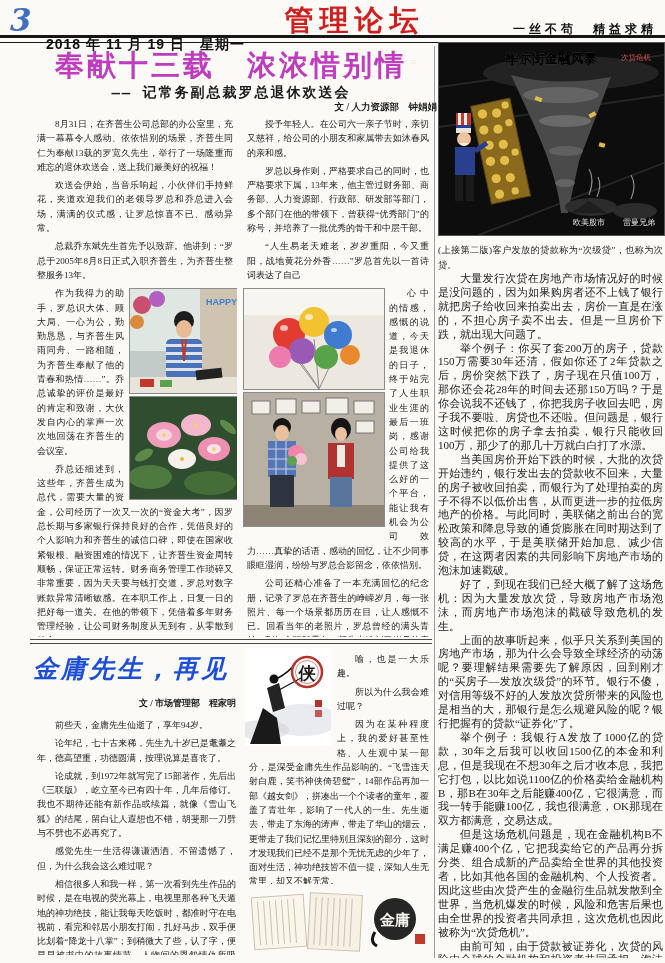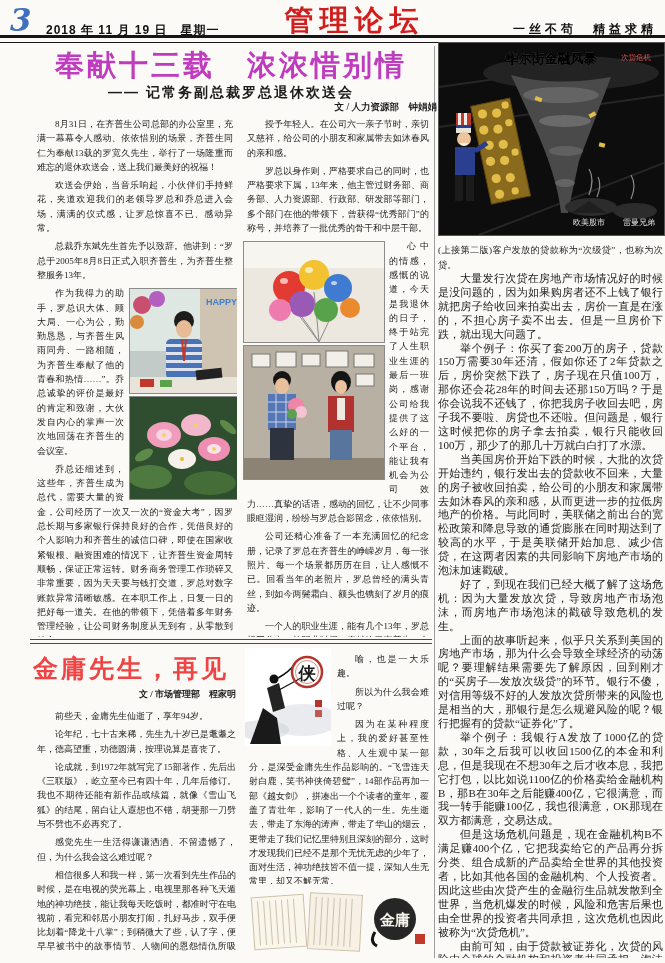--- a/index.html
+++ b/index.html
@@ -2,57 +2,57 @@
 <html><head>
 <meta charset="utf-8">
 <style>
   html,body{margin:0;padding:0;background:#8a8a8a;}
   .page{position:relative;width:665px;height:963px;margin:0 auto;background:#fbfaf6;
         font-family:"Liberation Serif",serif;color:#1c1c1c;overflow:hidden;}
 
   
   .hdr-num{position:absolute;left:10px;top:2px;font-family:"DejaVu Serif",serif;
            font-style:italic;font-weight:700;font-size:31px;color:#3f6fc0;}
-  .hdr-date{position:absolute;left:46px;top:22px;font-family:"Liberation Sans",sans-serif;
-            font-weight:700;font-size:12px;letter-spacing:1px;color:#111;}
+  .hdr-date{position:absolute;left:46px;top:36px;font-family:"Liberation Sans",sans-serif;
+            font-weight:700;font-size:14px;letter-spacing:1px;color:#111;}
   .hdr-title{position:absolute;left:0;top:1px;width:665px;text-align:center;
              font-family:"Liberation Serif",serif;font-weight:900;font-size:29px;
              color:#d01e1e;letter-spacing:6px;padding-left:22px;}
   .hdr-slogan{position:absolute;right:8px;top:21px;font-family:"Liberation Sans",sans-serif;
               font-weight:700;font-size:12px;letter-spacing:4px;color:#111;}
   .hdr-rule{position:absolute;left:0;top:35px;width:665px;height:4px;
             border-top:3px solid #161616;border-bottom:1px solid #161616;}
 
   .vrule{position:absolute;left:434px;top:46px;width:1px;height:912px;background:#9d9d9d;}
 
   
   .m-title{position:absolute;left:30px;top:46px;width:402px;text-align:center;
            font-family:"Liberation Sans",sans-serif;font-weight:900;font-size:29px;
            color:#bf3cbf;letter-spacing:3px;}
   .m-sub{position:absolute;left:30px;top:84px;width:402px;text-align:center;
-         font-family:Liberation Sans, sans-serif;font-weight:700;font-size:14px;letter-spacing:2px;}
+         font-family:Liberation Mono, monospace;font-weight:700;font-size:14px;letter-spacing:2px;}
   .m-byline{position:absolute;left:35px;top:101px;width:402px;text-align:right;
             font-weight:700;font-size:9.5px;}
 
   .col{position:absolute;text-align:justify;overflow:hidden;}
   .col p{margin:4px;text-indent:2em;font-size:9px;line-height:14.3px;}
   #colL{left:33px;top:113px;width:204px;height:524px;}
   #colR{left:243px;top:113px;width:190px;height:524px;}
 
   .collageL{float:right;width:108px;margin:2px 0 2px 5px;}
   .collageR{float:left;width:140px;margin:2px 6px 2px 0;}
   .photo{display:block;border:1px solid #8b8b8b;margin-bottom:2px;background:#ddd;}
 
   
   .jy-rule{position:absolute;left:30px;top:639px;width:402px;height:3px;
            border-top:1px solid #4a4a4a;border-bottom:1px solid #4a4a4a;}
   #jyL{left:33px;top:650px;width:207px;height:305px;}
   #jyR{left:245px;top:648px;width:188px;height:236px;}
   .jy-title{font-family:"Liberation Sans",sans-serif;font-weight:800;font-size:25px;
-            color:#ef4444;letter-spacing:3px;margin:2px 0 3px;text-indent:0;}
+            color:#1d4ed8;letter-spacing:3px;margin:2px 0 12px;text-indent:0;font-style:italic;}
   .jy-byline{text-align:right;font-weight:700;font-size:9px;margin:0 4px 8px 0;}
   .xia{float:left;width:86px;height:98px;margin:0 6px 2px 0;}
   .manuscript{position:absolute;left:245px;top:888px;width:188px;height:68px;}
 
   
   #fin{position:absolute;left:438px;top:42px;width:225px;}
   .cartoon{display:block;width:225px;height:192px;border:1px solid #555;background:#0d0d0d;}
   .fin-caption{margin:7px 0 0;font-size:9.2px;line-height:14.5px;text-align:justify;text-indent:0;}
   #finBody{height:686px;overflow:hidden;text-align:justify;}
   #finBody p{margin:0;text-indent:2em;font-size:11px;line-height:13.9px;}
@@ -125,20 +125,21 @@
     </div>
 
     <p>作为我得力的助手，罗总识大体、顾大局、一心为公，勤勤恳恳，与齐普生风雨同舟、一路相随，为齐普生奉献了他的青春和热情……”。乔总诚挚的评价是最好的肯定和致谢，大伙发自内心的掌声一次次地回荡在齐普生的会议室。</p>
     <p>乔总还细述到，这些年，齐普生成为总代，需要大量的资金，公司经历了一次又一次的“资金大考”，因罗总长期与多家银行保持良好的合作，凭借良好的个人影响力和齐普生的诚信口碑，即使在国家收紧银根、融资困难的情况下，让齐普生资金周转顺畅，保证正常运转。财务商务管理工作琐碎又非常重要，因为天天要与钱打交道，罗总对数字账款异常清晰敏感。在本职工作上，日复一日的把好每一道关。在他的带领下，凭借着多年财务管理经验，让公司财务制度从无到有，从零散到健全。</p>
     <p>工作中，罗总严谨而较真。他心系公司、心系财务，让齐普生的每一分钱花在刀刃上。生活中，我们敬爱的罗总又是另一幅可爱的面孔，笑容可掬，没有作为高管的架子，经常和年轻员工掏心窝子谈话，谆谆教导，把宝贵的人生经验</p>
   </div>
 
   <div class="col" id="colR">
     <p>授予年轻人。在公司六一亲子节时，亲切又慈祥，给公司的小朋友和家属带去如沐春风的亲和感。</p>
     <p>罗总以身作则，严格要求自己的同时，也严格要求下属，13年来，他主管过财务部、商务部、人力资源部、行政部、研发部等部门，多个部门在他的带领下，曾获得“优秀部门”的称号，并培养了一批优秀的骨干和中层干部。</p>
+    <p>“人生易老天难老，岁岁重阳，今又重阳，战地黄花分外香……”罗总首先以一首诗词表达了自己</p>
 
     <div class="collageR">
 
       <svg class="photo" width="140" height="100" viewBox="0 0 140 100">
         <rect width="140" height="100" fill="#ece8df"></rect>
         <rect x="0" y="0" width="140" height="26" fill="#f7f5ef"></rect>
         <path d="M45 60 Q60 80 75 100 M70 50 Q73 75 75 100 M92 62 Q84 82 75 100 M58 75 Q68 88 75 100" stroke="#8a8a8a" stroke-width="1" fill="none"></path>
         <circle cx="45" cy="45" r="16" fill="#e23b31"></circle>
         <circle cx="70" cy="33" r="15" fill="#f2c231"></circle>
         <circle cx="94" cy="46" r="14" fill="#3f7bd0"></circle>
@@ -291,21 +292,21 @@
       <text x="197" y="17" text-anchor="middle" font-size="7.5" fill="#d9534f">次贷危机</text>
       <text x="150" y="182" text-anchor="middle" font-size="8" fill="#e8e8e8">欧美股市</text>
       <text x="200" y="182" text-anchor="middle" font-size="8" fill="#e8e8e8">雷曼兄弟</text>
     </svg>
 
     <p class="fin-caption">(上接第二版)客户发放的贷款称为“次级贷”，也称为次贷。</p>
 
     <div id="finBody">
       <p>大量发行次贷在房地产市场情况好的时候是没问题的，因为如果购房者还不上钱了银行就把房子给收回来拍卖出去，房价一直是在涨的，不担心房子卖不出去。但是一旦房价下跌，就出现大问题了。</p>
       <p>举个例子：你买了套200万的房子，贷款150万需要30年还清，假如你还了2年贷款之后，房价突然下跌了，房子现在只值100万，那你还会花28年的时间去还那150万吗？于是你会说我不还钱了，你把我房子收回去吧，房子我不要啦、房贷也不还啦。但问题是，银行这时候把你的房子拿去拍卖，银行只能收回100万，那少了的那几十万就白白打了水漂。</p>
-      <p>当美国房价开始下跌的时候，大批的次贷开始违约，银行发出去的贷款收不回来，大量的房子被收回拍卖，给公司的小朋友和家属带去如沐春风的亲和感，从而更进一步的拉低房地产的价格。与此同时，美联储之前出台的宽松政策和降息导致的通货膨胀在同时期达到了较高的水平，于是美联储开始加息、减少信贷，在这两者因素的共同影响下房地产市场的泡沫加速戳破。</p>
+      <p>当美国房价开始下跌的时候，大批的次贷开始违约，银行发出去的贷款收不回来，大量的房子被收回拍卖，而银行为了处理拍卖的房子不得不以低价出售，从而更进一步的拉低房地产的价格。与此同时，美联储之前出台的宽松政策和降息导致的通货膨胀在同时期达到了较高的水平，于是美联储开始加息、减少信贷，在这两者因素的共同影响下房地产市场的泡沫加速戳破。</p>
       <p>好了，到现在我们已经大概了解了这场危机：因为大量发放次贷，导致房地产市场泡沫，而房地产市场泡沫的戳破导致危机的发生。</p>
       <p>上面的故事听起来，似乎只关系到美国的房地产市场，那为什么会导致全球经济的动荡呢？要理解结果需要先了解原因，回到刚才的“买房子—发放次级贷”的环节。银行不傻，对信用等级不好的人发放次贷所带来的风险也是相当的大，那银行是怎么规避风险的呢？银行把握有的贷款“证券化”了。</p>
       <p>举个例子：我银行A发放了1000亿的贷款，30年之后我可以收回1500亿的本金和利息，但是我现在不想30年之后才收本息，我把它打包，以比如说1100亿的价格卖给金融机构B，那B在30年之后能赚400亿，它很满意，而我一转手能赚100亿，我也很满意，OK那现在双方都满意，交易达成。</p>
       <p>但是这场危机问题是，现在金融机构B不满足赚400个亿，它把我卖给它的产品再分拆分类、组合成新的产品卖给全世界的其他投资者，比如其他各国的金融机构、个人投资者。因此这些由次贷产生的金融衍生品就发散到全世界，当危机爆发的时候，风险和危害后果也由全世界的投资者共同承担，这次危机也因此被称为“次贷危机”。</p>
       <p>由前可知，由于贷款被证券化，次贷的风险由全球的金融机构和投资者共同承担，泡沫被戳破的代价自然也由大家共同埋单。</p>
 
     </div>
   </div>
 
 </div>

